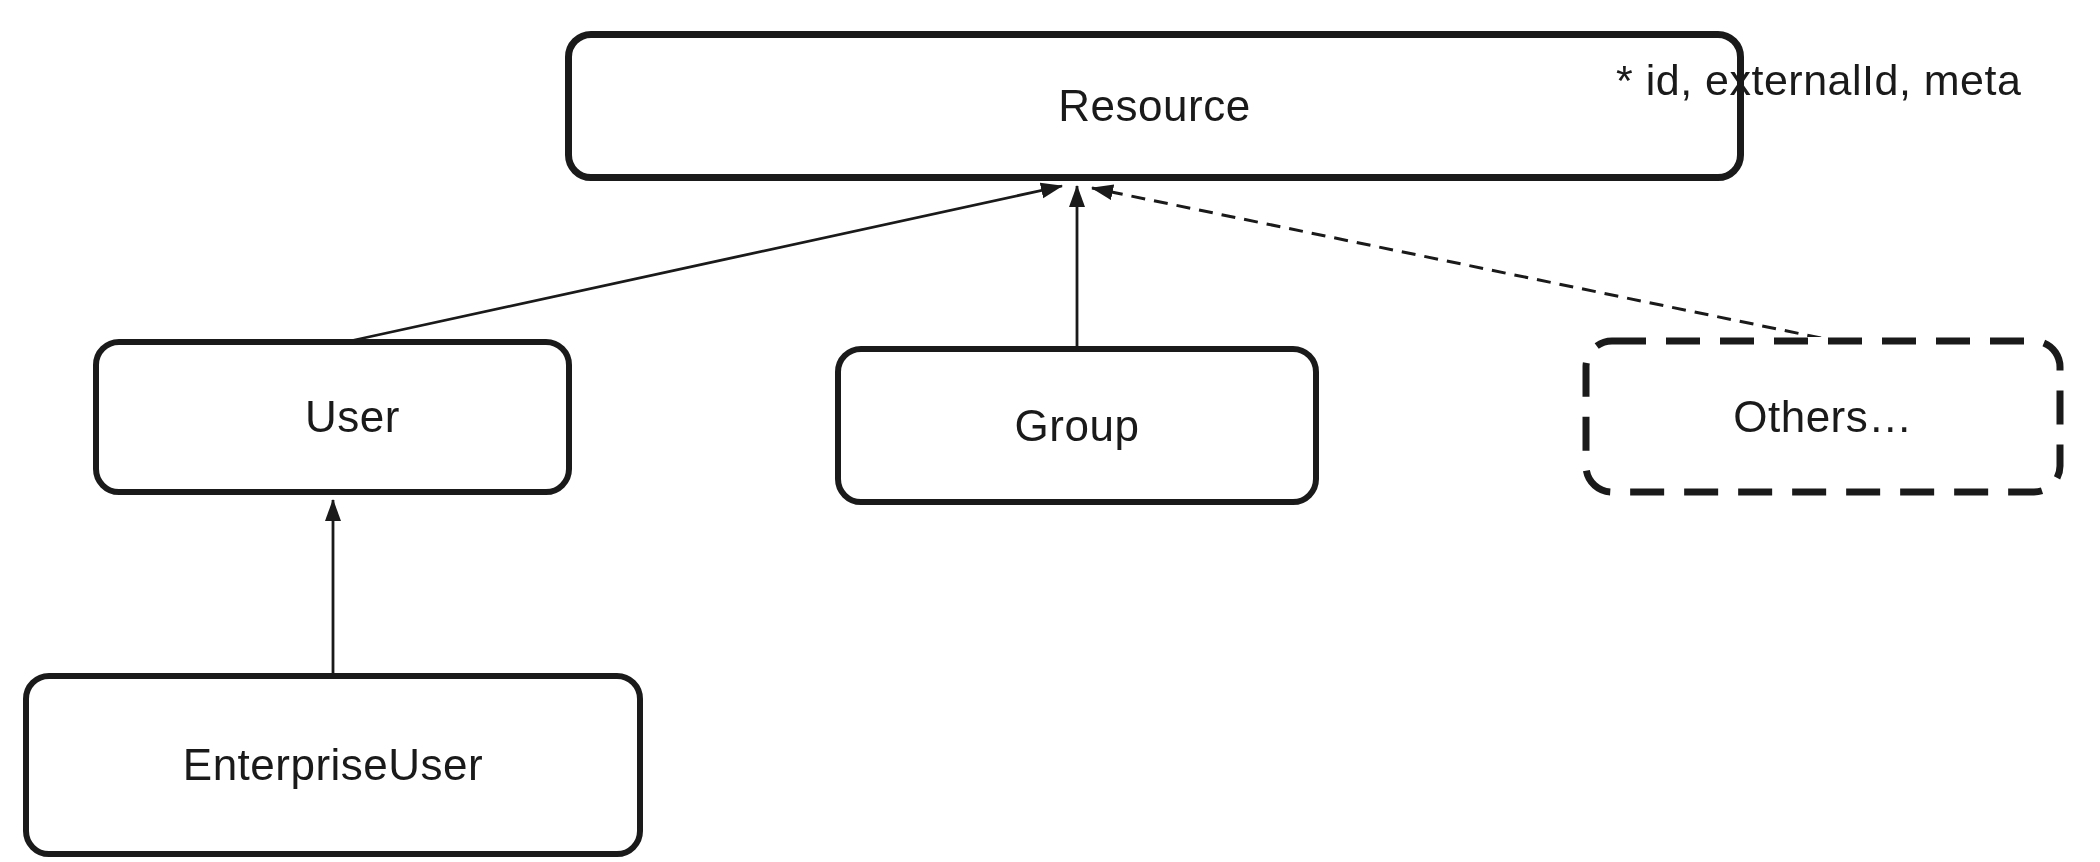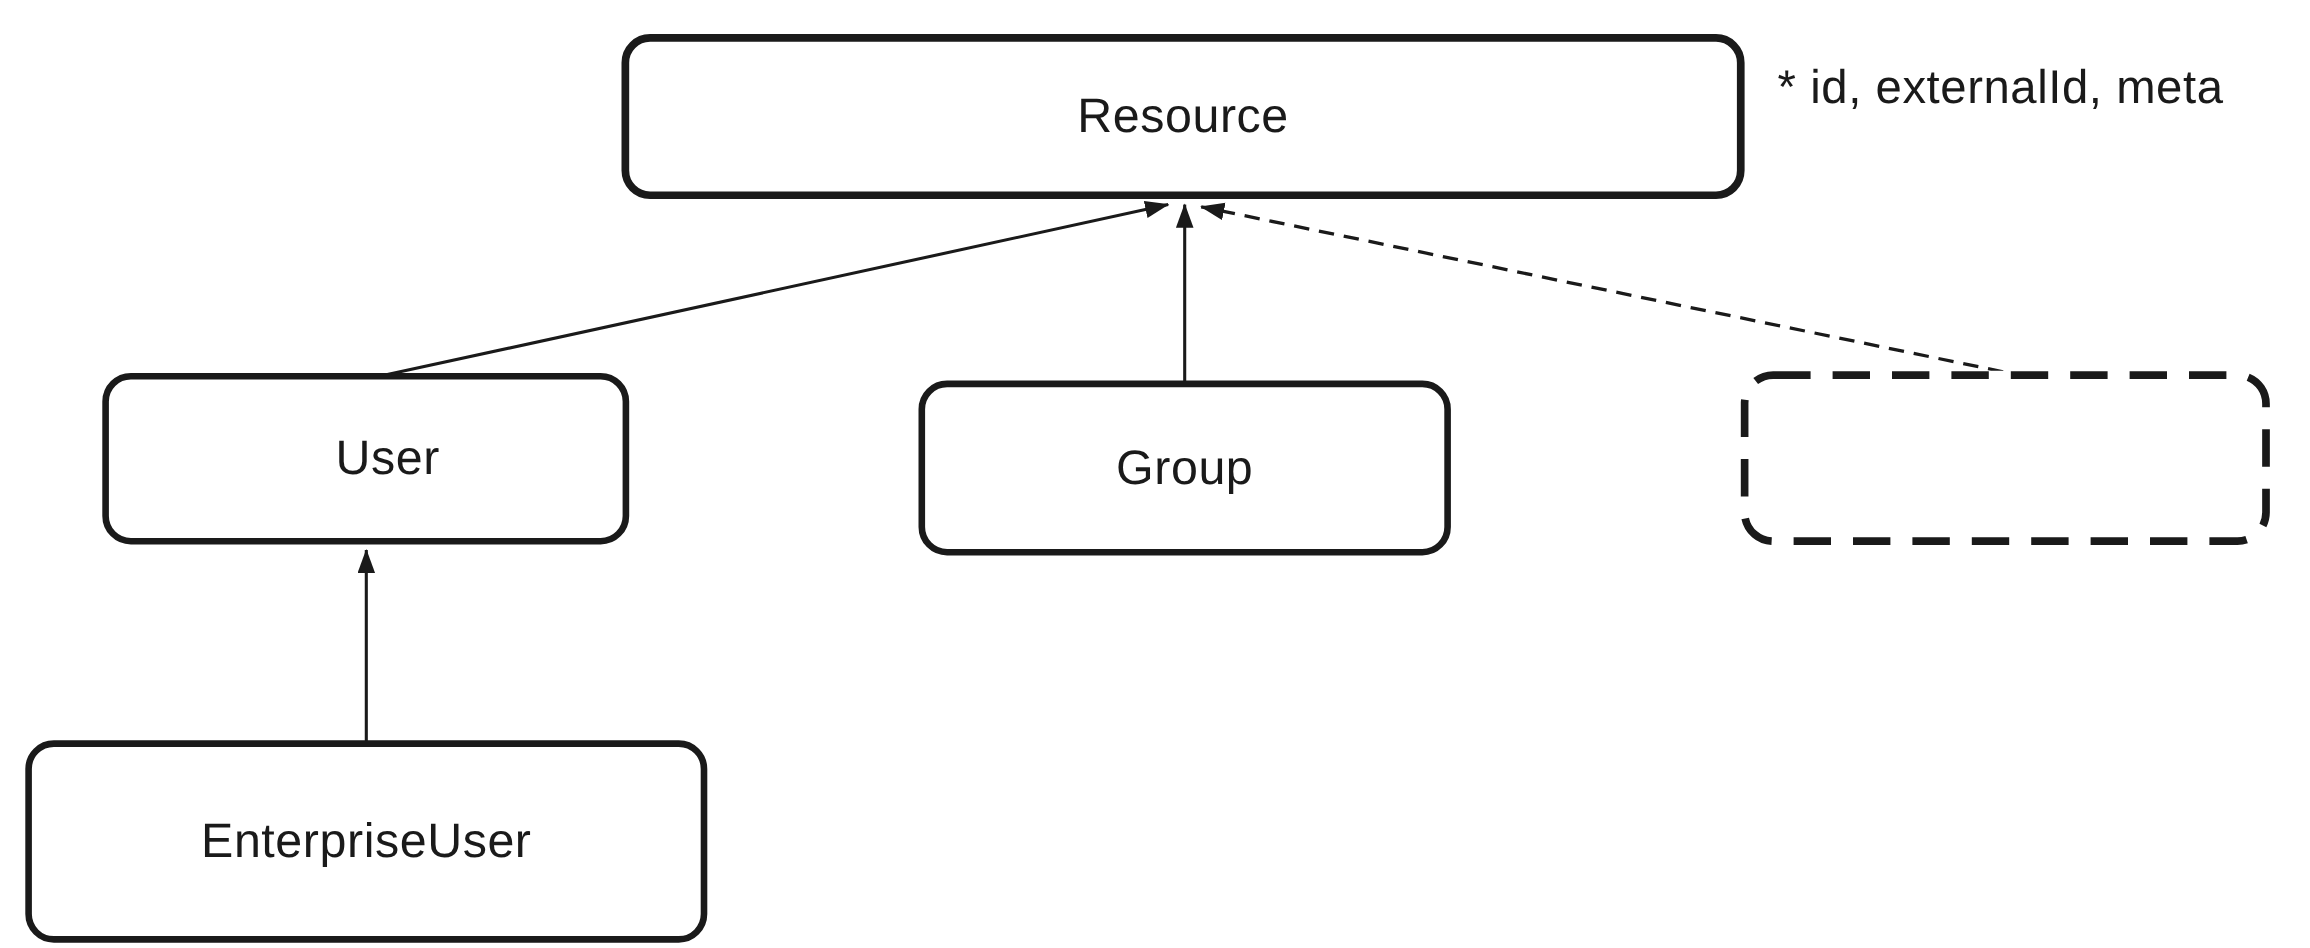--- a/index.html
+++ b/index.html
@@ -30,21 +30,21 @@
     align-items: center;
     justify-content: center;
     background: #ffffff;
     border: 6px solid #1a1a1a;
     border-radius: 26px;
     color: #1a1a1a;
     font-size: 44px;
     letter-spacing: 0.5px;
   }
   .node span { white-space: nowrap; }
-  .node.resource        { left: 565px;  top: 31px;  width: 1021px; height: 150px; border-width: 7px; }
+  .node.resource        { left: 565px;  top: 31px;  width: 1179px; height: 150px; border-width: 7px; }
   .node.user            { left: 93px;   top: 339px; width: 479px;  height: 156px; padding-left: 40px; }
   .node.group           { left: 835px;  top: 346px; width: 484px;  height: 159px; }
   .node.enterprise-user { left: 23px;   top: 673px; width: 620px;  height: 184px; }
   .node.others {
     left: 1582px; top: 337px; width: 482px; height: 159px;
     border: none;
   }
   .node.others svg.dashed-border {
     position: absolute;
     left: 0; top: 0;
@@ -87,20 +87,21 @@
   </div>
 
   <div class="node group">
     <span>Group</span>
   </div>
 
   <div class="node others">
     <svg class="dashed-border" viewBox="0 0 482 159" xmlns="http://www.w3.org/2000/svg">
       <rect x="4" y="4" width="474" height="151" rx="26" ry="26" fill="#ffffff" stroke="#1a1a1a" stroke-width="7" stroke-dasharray="34 20"></rect>
     </svg>
+    <span>Others…</span>
   </div>
 
   <div class="node enterprise-user">
     <span>EnterpriseUser</span>
   </div>
 
   <div class="annotation">* id, externalId, meta</div>
 
 </div>
 

